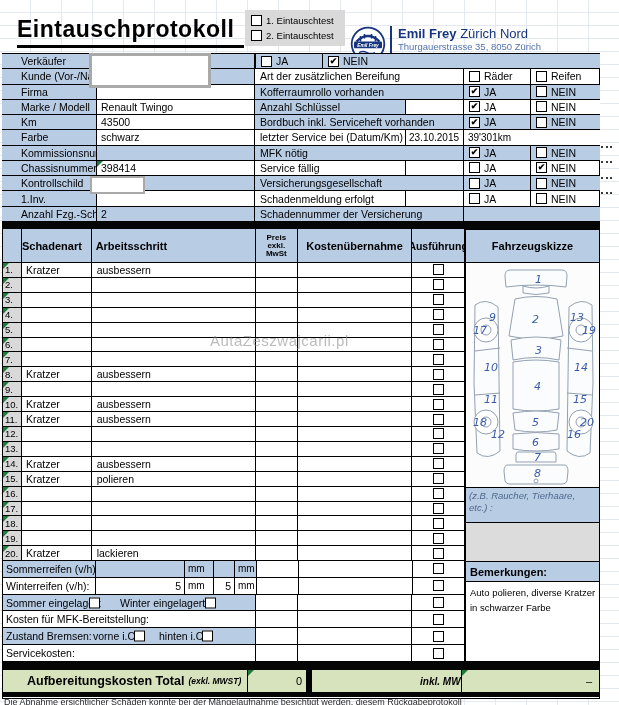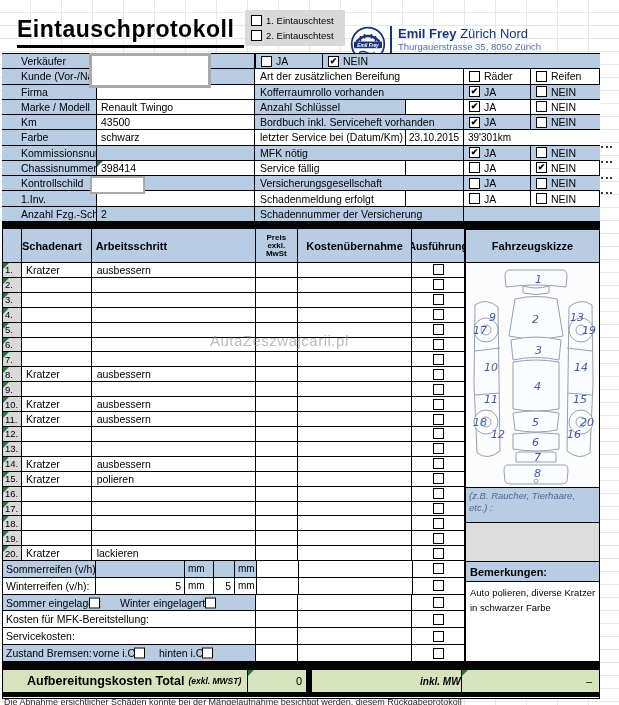--- a/index.html
+++ b/index.html
@@ -860,46 +860,46 @@
       <div class="x-left">
         <span class="abspan" style="left:3px;">Kosten für MFK-Bereitstellung:</span>
       </div>
       <div class="x-pre"></div>
       <div class="x-kos"></div>
       <div class="x-aus">
           <span class="cb"></span>
         </div>
     </div>
 
-    <div class="xrow">
-      <div class="x-left">
-        <span class="abspan" style="left:3px;">Servicekosten:</span>
-      </div>
-      <div class="x-pre"></div>
-      <div class="x-kos"></div>
-      <div class="x-aus">
-          <span class="cb"></span>
-        </div>
-    </div>
-
     <div class="xrow bg-blue">
       <div class="x-left">
         <span class="abspan" style="left:3px;">Zustand Bremsen:</span>
         <span class="abspan" style="left:90px;">vorne i.O</span>
         <span class="cb abscb" style="left:131px;"></span>
         <span class="abspan" style="left:156px;">hinten i.O</span>
         <span class="cb abscb" style="left:199px;"></span>
       </div>
       <div class="x-pre"></div>
       <div class="x-kos"></div>
       <div class="x-aus">
           <span class="cb"></span>
         </div>
     </div>
 
+    <div class="xrow">
+      <div class="x-left">
+        <span class="abspan" style="left:3px;">Servicekosten:</span>
+      </div>
+      <div class="x-pre"></div>
+      <div class="x-kos"></div>
+      <div class="x-aus">
+          <span class="cb"></span>
+        </div>
+    </div>
+
   </div>
 
   <div class="bar" style="top:662px;height:8px;"></div>
 
   <div class="total">
     <div class="t-lbl">
       <span class="main">Aufbereitungskosten Total</span>
       <span class="suf">(exkl. MWST)</span>
     </div>
     <div class="t-val tri-corner">0</div>

